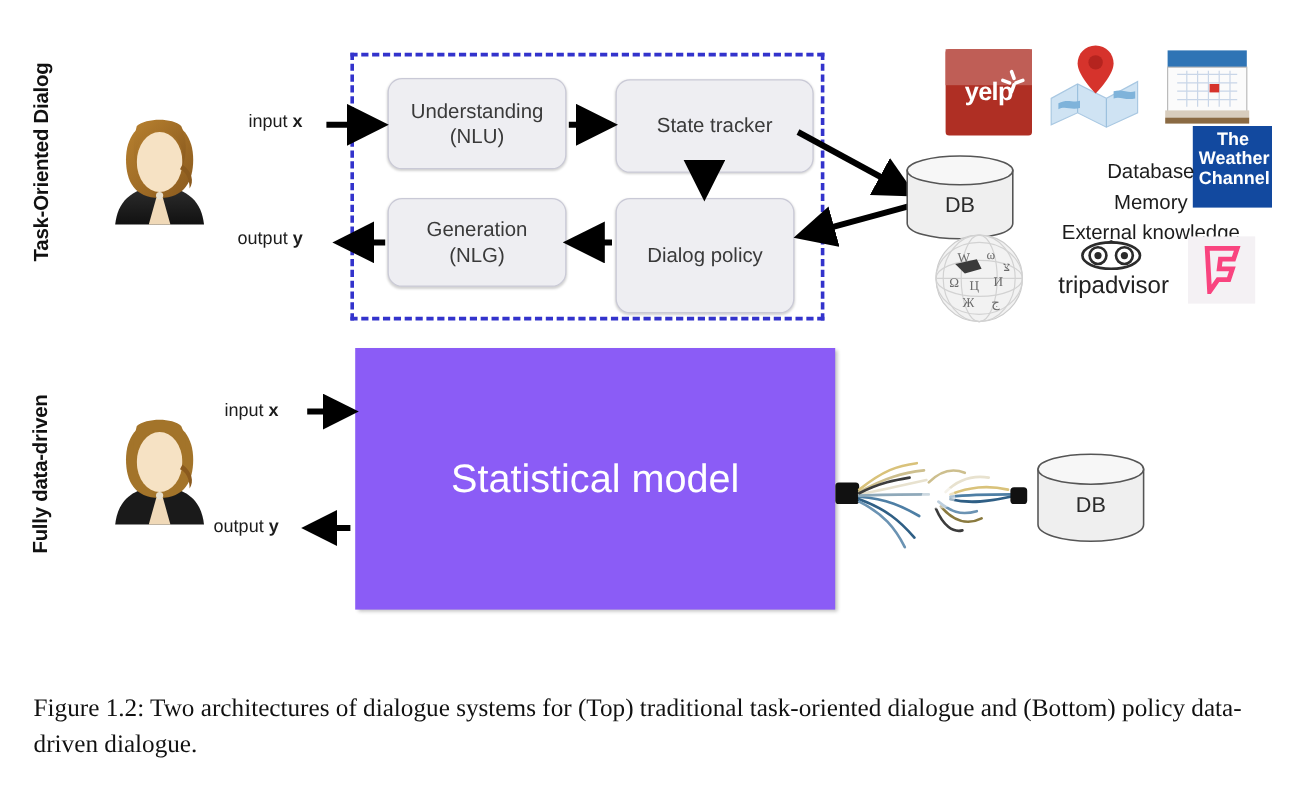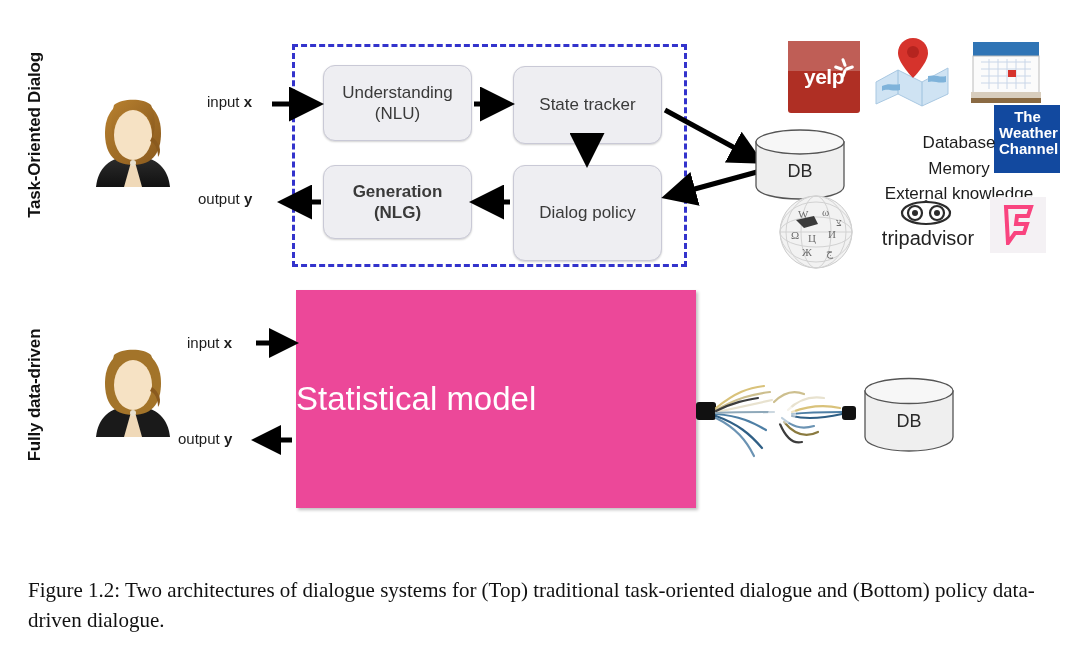--- a/index.html
+++ b/index.html
@@ -49,22 +49,22 @@
     display:flex;align-items:center;justify-content:center;
     text-align:center;
     color:#3a3a3a;
     font-size:17px;
     line-height:1.25;
     box-shadow:0 1px 2px rgba(0,0,0,.18);
   }
 
   
   .model-box{
-    background:#ec4899;
-    display:flex;align-items:center;
+    background:#8b5cf6;
+    display:flex;align-items:center;justify-content:center;
     text-align:center;
     color:#ffffff;
     font-size:33px;
     line-height:1.28;
     box-shadow:2px 2px 3px rgba(0,0,0,.25);
   }
 
   
   .kn-text{
     text-align:center;font-size:17px;color:#1c1c1c;line-height:1.5;
@@ -137,33 +137,33 @@
 
   <div class="abs dashed-box" style="left:292px;top:44px;width:395px;height:223px;"></div>
 
   <div class="abs pbox" style="left:323px;top:65px;width:149px;height:76px;">
     <div>
       <div>Understanding</div>
       <div>(NLU)</div>
     </div>
   </div>
 
-  <div class="abs pbox" style="left:513px;top:66px;width:149px;height:78px;text-align:right;">
+  <div class="abs pbox" style="left:513px;top:66px;width:165px;height:78px;text-align:right;">
     <div>
       <div>State tracker</div>
     </div>
   </div>
 
   <div class="abs pbox" style="left:513px;top:165px;width:149px;height:96px;">
     <div>
       <div>Dialog policy</div>
     </div>
   </div>
 
-  <div class="abs pbox" style="left:323px;top:165px;width:149px;height:74px;font-weight:bold;">
+  <div class="abs pbox" style="left:323px;top:165px;width:149px;height:74px;">
     <div>
       <div>Generation</div>
       <div>(NLG)</div>
     </div>
   </div>
 
   <svg class="abs" style="left:0;top:0;" width="1080" height="560">
     <defs>
       <marker id="ah" markerWidth="7" markerHeight="7" refX="5.4" refY="3.5" orient="auto">
         <path d="M0,0 L7,3.5 L0,7 Z" fill="#000"></path>

